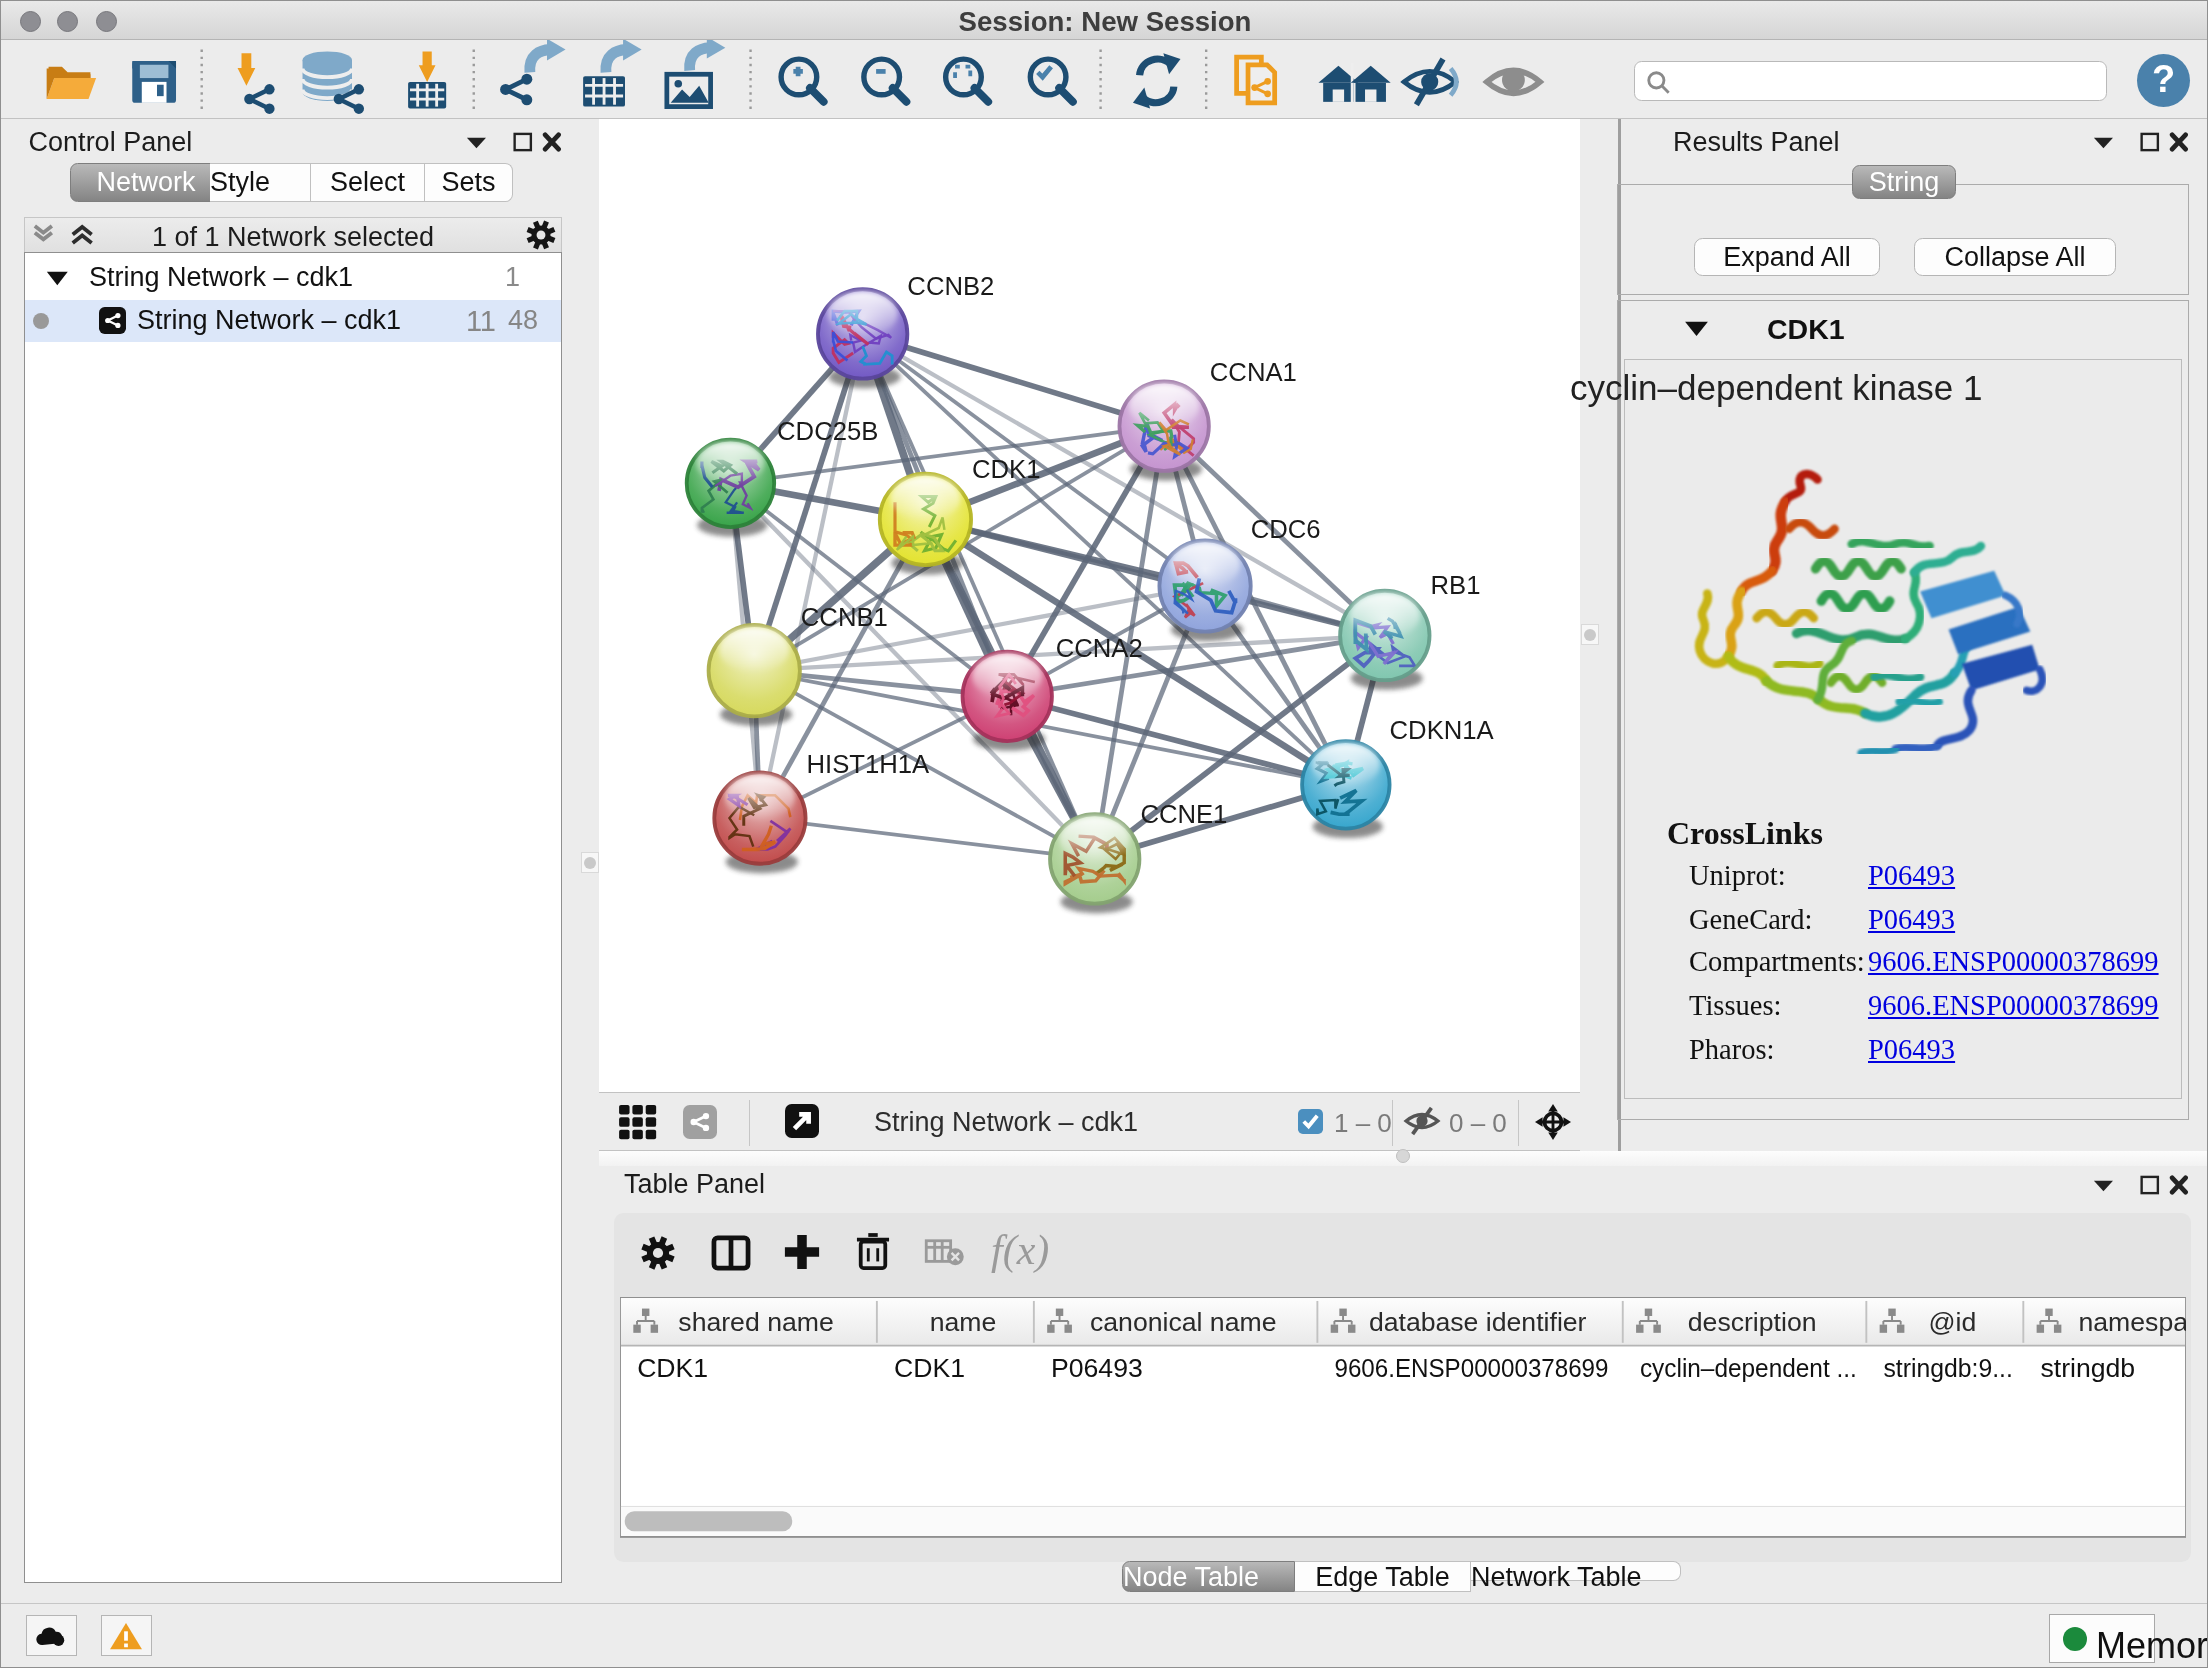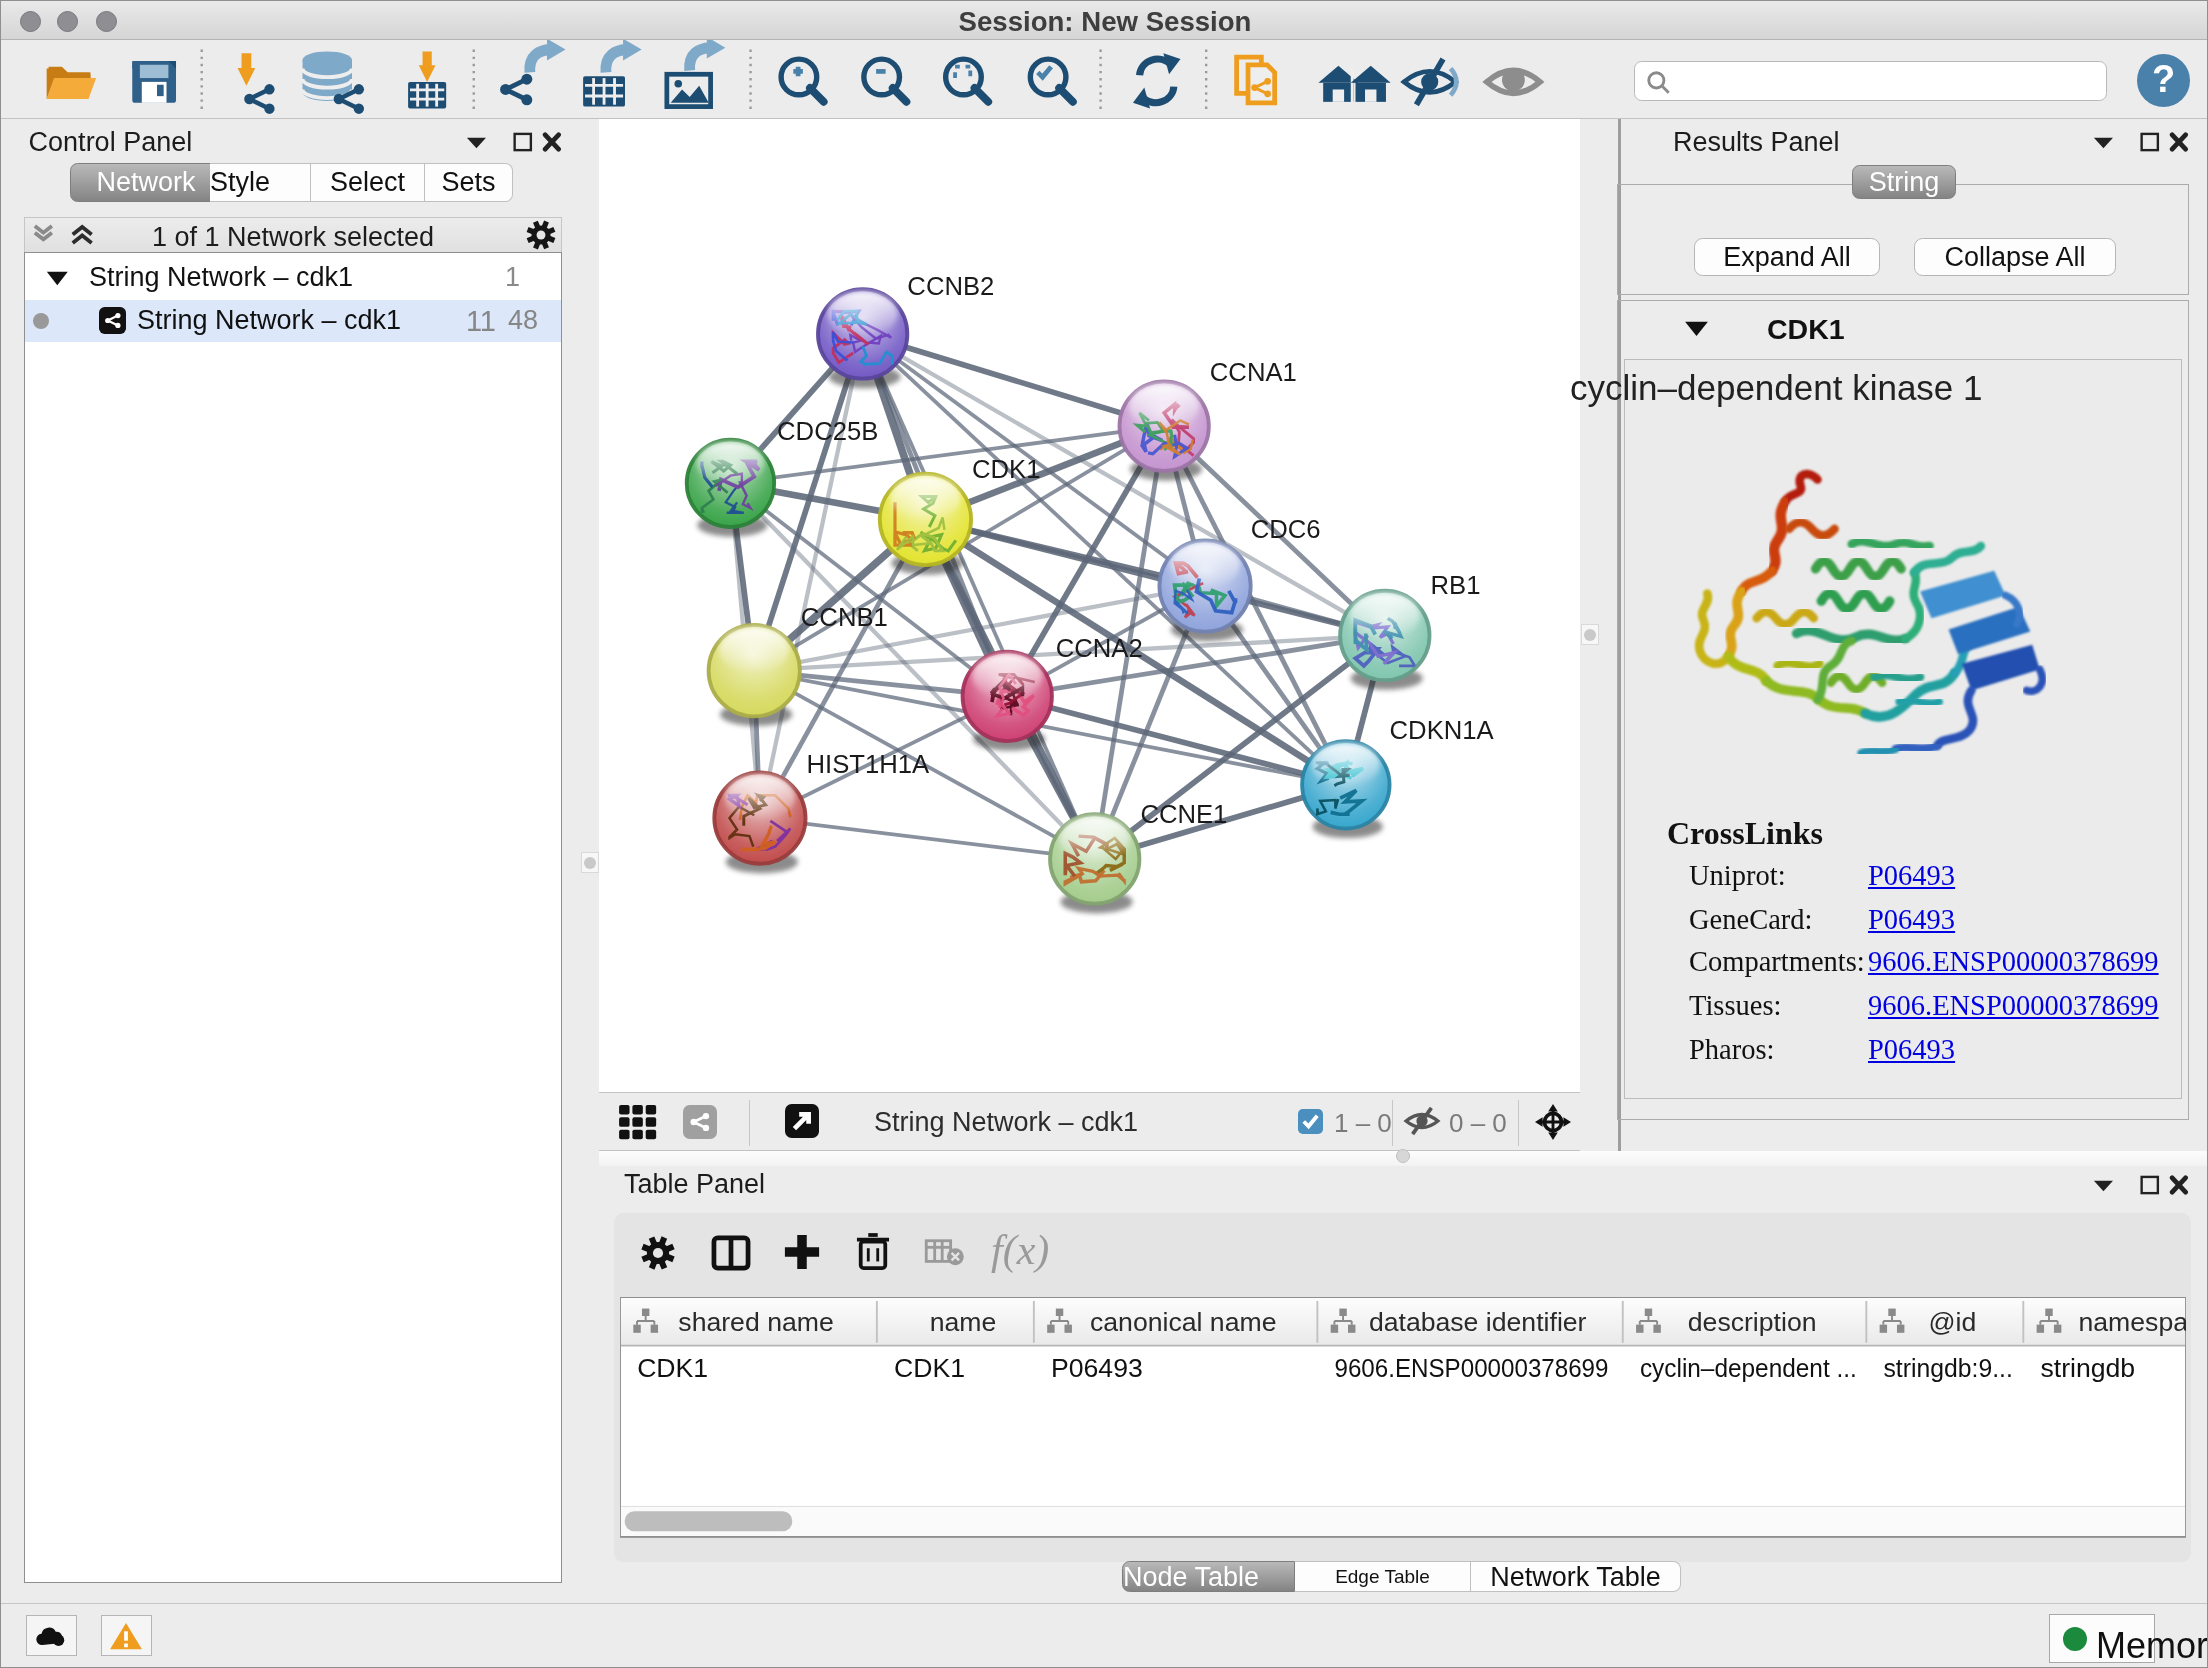--- a/index.html
+++ b/index.html
@@ -706,22 +706,22 @@
     <text x="453" y="84" font-size="28" fill="#111">P06493</text>
     <text x="751" y="84" font-size="28" fill="#111" textLength="288" lengthAdjust="spacingAndGlyphs">9606.ENSP00000378699</text>
     <text x="1072" y="84" font-size="28" fill="#111" textLength="228" lengthAdjust="spacingAndGlyphs">cyclin–dependent ...</text>
     <text x="1328" y="84" font-size="28" fill="#111" textLength="136" lengthAdjust="spacingAndGlyphs">stringdb:9...</text>
     <text x="1493" y="84" font-size="28" fill="#111">stringdb</text>
     <rect x="1" y="220" width="1644" height="31" fill="#fafafa"></rect>
     <line x1="1" y1="220" x2="1645" y2="220" stroke="#dcdcdc" stroke-width="1"></line>
     <rect x="5" y="225" width="176" height="21" rx="10" fill="#bdbdbd"></rect>
   </svg>
 <div class="abs" style="left:1121px;top:1560px;width:173px;height:31px;background:linear-gradient(#b9b9b9,#848484);border:1px solid #7e7e7e;border-radius:7.6px 0 0 7.6px;color:#fff;font-size:27px;text-align:left;line-height:30px">Node Table</div>
-<div class="abs" style="left:1294px;top:1560px;width:176px;height:31px;background:#fdfdfd;border:1px solid #c0c0c0;border-left:none;color:#111;font-size:19px;text-align:center;line-height:30px">Edge Table</div>
-<div class="abs" style="left:1470px;top:1560px;width:210px;height:31px;background:#fdfdfd;border:1px solid #c0c0c0;border-left:none;border-radius:0 7.6px 7.6px 0;color:#111;font-size:27px;text-align:center;line-height:30px">Network Table</div>
+<div class="abs" style="left:1294px;top:1560px;width:176px;height:31px;background:#fdfdfd;border:1px solid #c0c0c0;border-left:none;color:#111;font-size:27px;text-align:center;line-height:30px">Edge Table</div>
+<div class="abs" style="left:1470px;top:1560px;width:210px;height:20px;background:#fdfdfd;border:1px solid #c0c0c0;border-left:none;border-radius:0 7.6px 7.6px 0;color:#111;font-size:27px;line-height:30px">Network Table</div>
 
 <div class="abs" style="left:0;top:1602px;width:2208px;height:1px;background:#c6c6c6"></div>
 <div class="abs" style="left:25px;top:1614px;width:51px;height:41px;background:#f5f5f5;border:1px solid #b5b5b5"></div>
 <svg class="abs" style="left:32px;top:1623px" width="36" height="25" viewBox="0 0 38 26">
 <path d="M 10 22 a 6 6 0 0 1 -1 -12 a 8 8 0 0 1 15 -2 a 6.5 6.5 0 0 1 4 12 Z" fill="#111"></path>
 <circle cx="27" cy="17" r="6" fill="#111"></circle>
   </svg>
 <div class="abs" style="left:100px;top:1614px;width:51px;height:41px;background:#f5f5f5;border:1px solid #b5b5b5"></div>
 <svg class="abs" style="left:108px;top:1620px" width="34" height="30" viewBox="0 0 36 32">
 <path d="M 18 2 L 35 30 L 1 30 Z" fill="#ee9d1f"></path>

